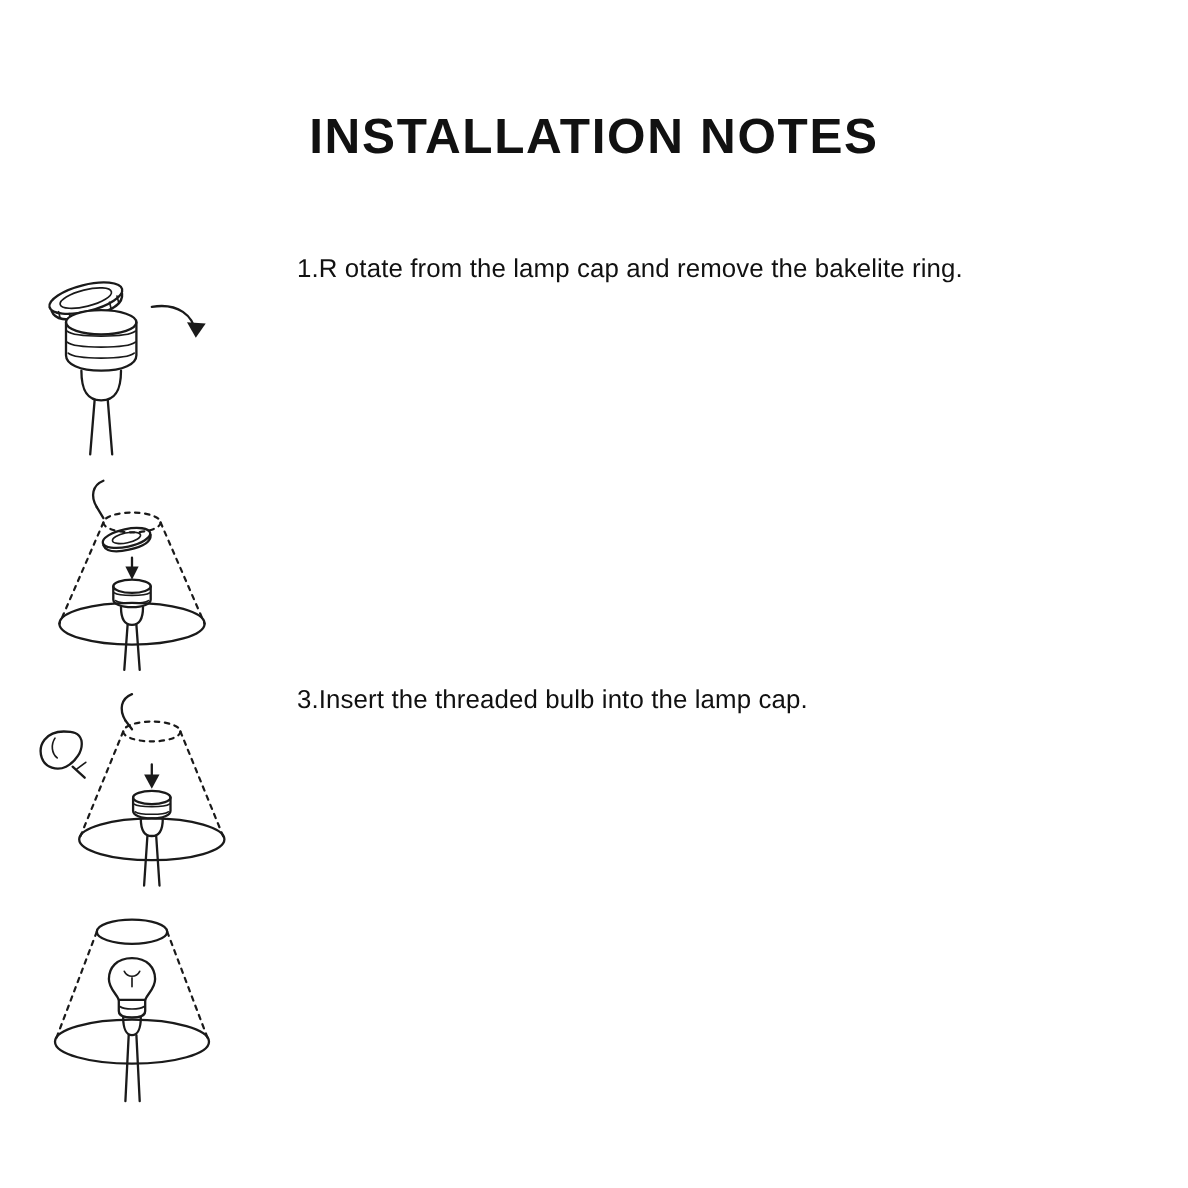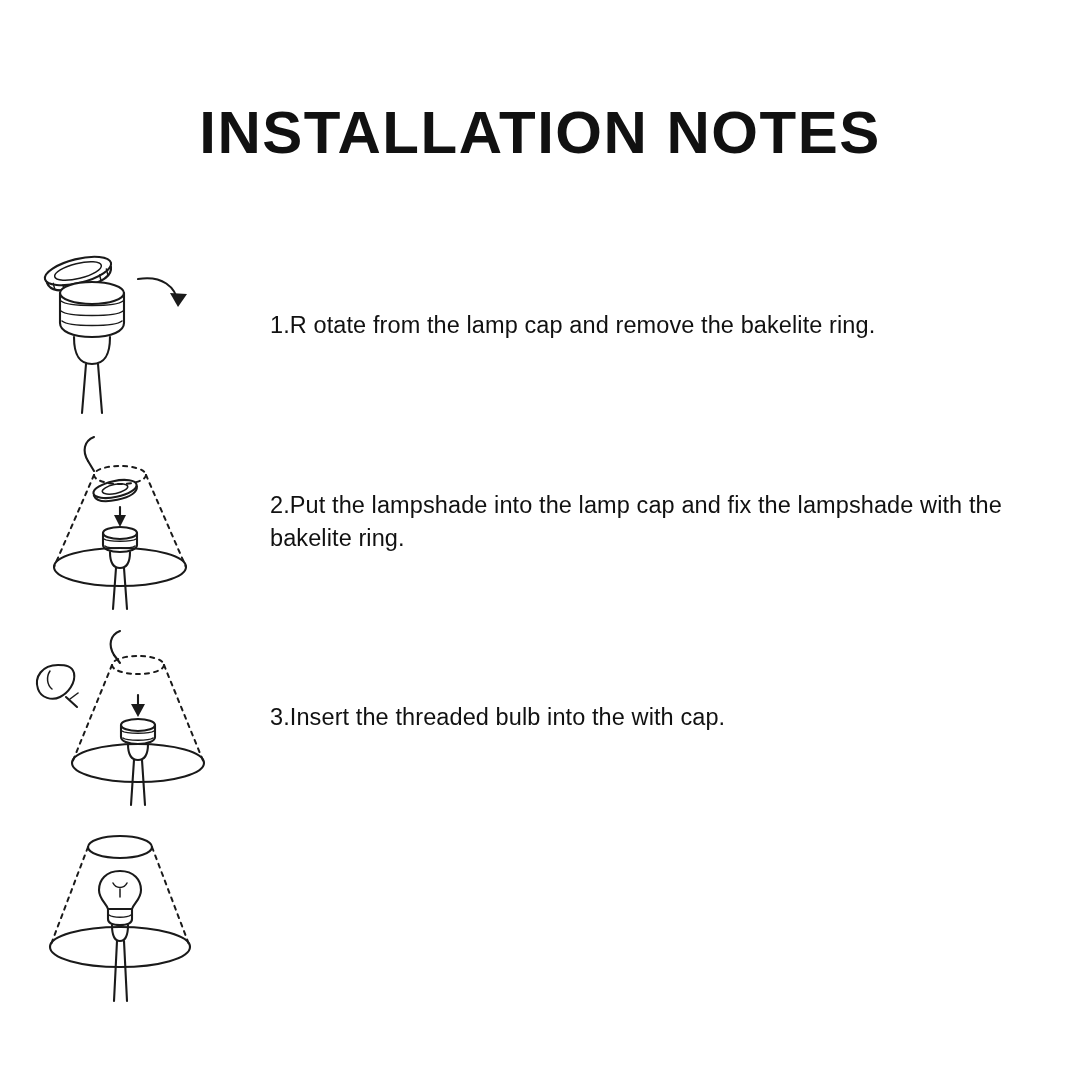--- a/index.html
+++ b/index.html
@@ -19,35 +19,34 @@
     width: 1080px;
     height: 1080px;
     box-sizing: border-box;
   }
   .title {
     position: absolute;
     top: 98px;
     left: 0;
     width: 1080px;
     text-align: center;
-    font-size: 60px;
+    font-size: 45px;
     font-weight: bold;
     letter-spacing: 1.5px;
     color: #111111;
   }
   .steps {
     position: absolute;
     top: 228px;
     left: 0;
     width: 1080px;
   }
   .step {
     position: relative;
     display: flex;
-    align-items: center;
     height: 196px;
     box-sizing: border-box;
   }
   .step-figure {
     width: 270px;
     min-width: 270px;
     height: 196px;
     position: relative;
     display: flex;
     align-items: center;
@@ -159,23 +158,20 @@
           <ellipse class="ln fillw" cx="100" cy="106" rx="17" ry="6"></ellipse>
           <path class="ln" d="M83 106 L83 118 C83 122, 90 125, 100 125 C110 125, 117 122, 117 118 L117 106"></path>
           <path class="ln-thin" d="M84 112 C88 115, 112 115, 116 112"></path>
           <path class="ln-thin" d="M85 119 C89 122, 111 122, 115 119"></path>
           <path class="ln" d="M90 125 C90 135, 93 141, 100 141 C107 141, 110 135, 110 125"></path>
 
           <path class="ln" d="M96 141 L93 182"></path>
           <path class="ln" d="M104 141 L107 182"></path>
         </svg>
       </div>
-      <div class="step-text">
-        <span class="num">2.</span><span>Put the lampshade into the lamp cap and fix the lampshade with the bakelite ring.</span>
-      </div>
     </div>
 
     <div class="step">
       <div class="step-figure">
         <svg width="230" height="190" viewBox="0 0 230 190">
 
           <path class="ln" d="M38 42 C22 42, 14 54, 18 66 C21 75, 32 78, 40 74 C48 70, 56 60, 54 50 C52 43, 46 42, 38 42 Z"></path>
           <path class="ln-thin" d="M30 48 C26 54, 27 62, 32 66"></path>
           <path class="ln" d="M46 74 L57 84"></path>
           <path class="ln-thin" d="M50 76 L58 70"></path>
@@ -195,21 +191,21 @@
           <path class="ln" d="M101 102 L101 114 C101 118, 108 121, 118 121 C128 121, 135 118, 135 114 L135 102"></path>
           <path class="ln-thin" d="M102 108 C106 111, 130 111, 134 108"></path>
           <path class="ln-thin" d="M103 115 C107 118, 129 118, 133 115"></path>
           <path class="ln" d="M108 121 C108 131, 111 137, 118 137 C125 137, 128 131, 128 121"></path>
 
           <path class="ln" d="M114 137 L111 182"></path>
           <path class="ln" d="M122 137 L125 182"></path>
         </svg>
       </div>
       <div class="step-text">
-        <span class="num">3.</span><span>Insert the threaded bulb into the with cap.</span>
+        <span class="num">3.</span><span>Insert the threaded bulb into the lamp cap.</span>
       </div>
     </div>
 
     <div class="step">
       <div class="step-figure">
         <svg width="230" height="190" viewBox="0 0 230 190">
 
           <ellipse class="ln fillw" cx="100" cy="28" rx="32" ry="11"></ellipse>
 
           <path class="dash" d="M68 28 L30 128"></path>

